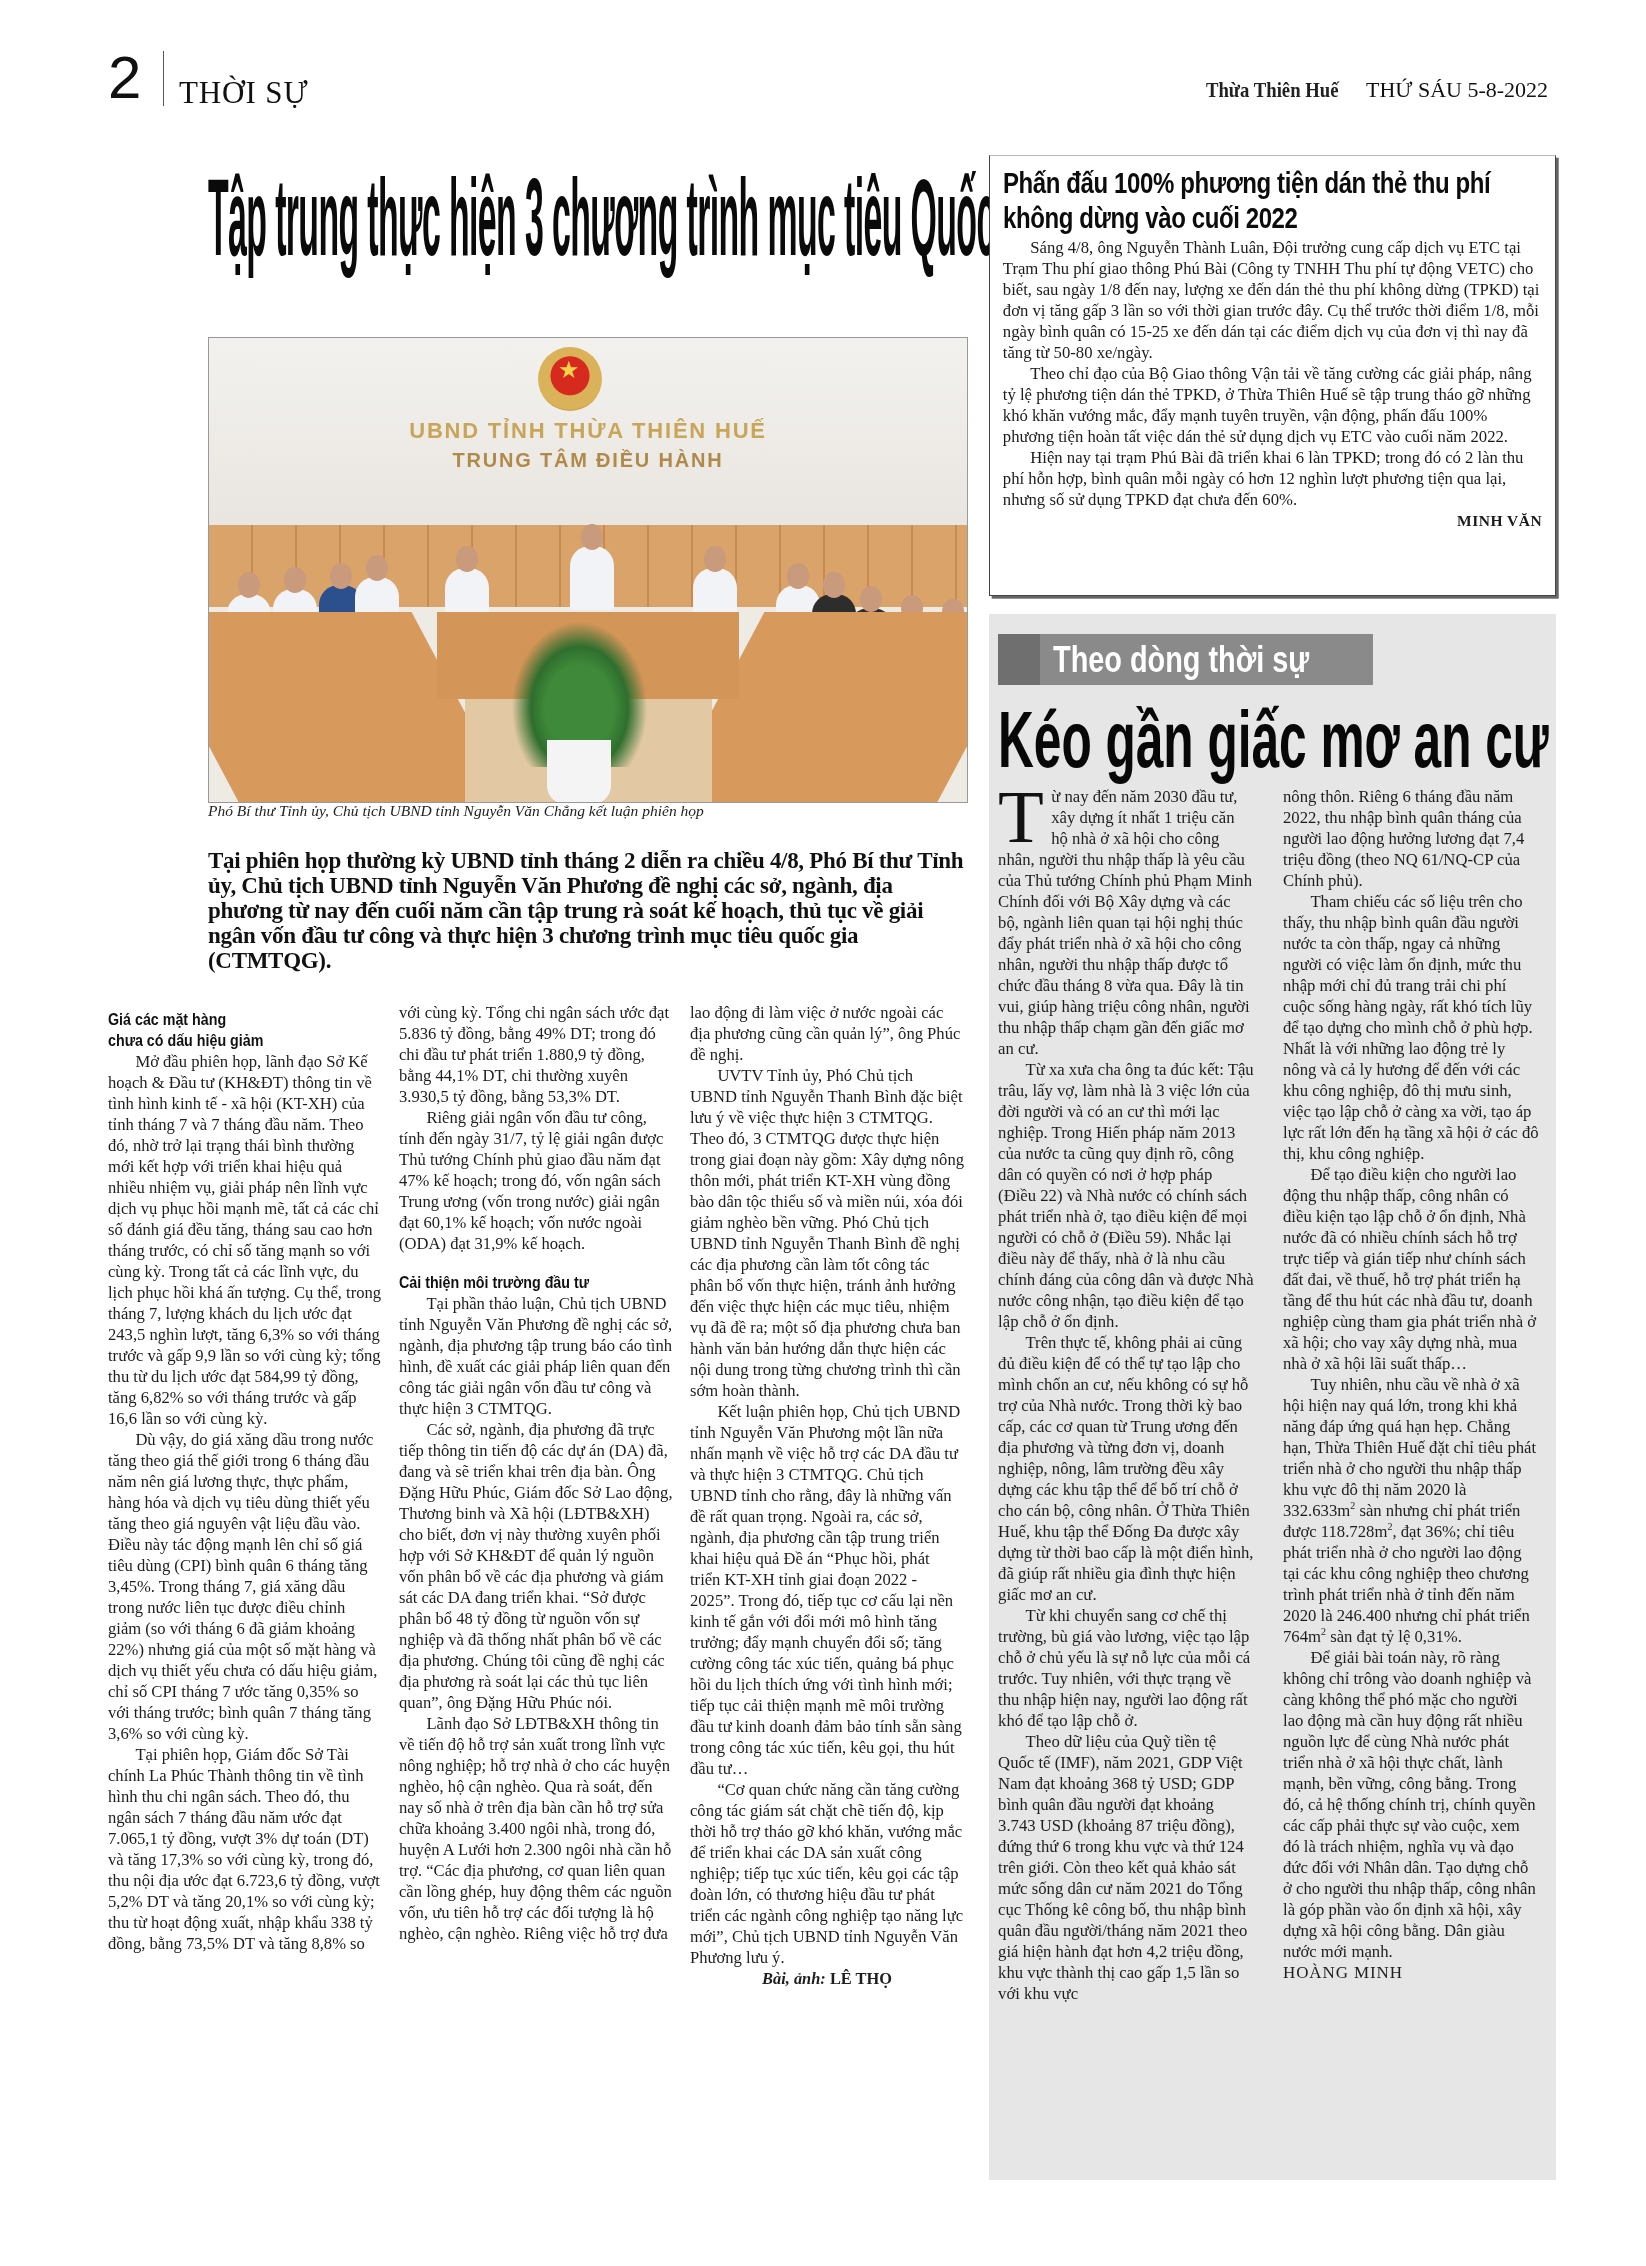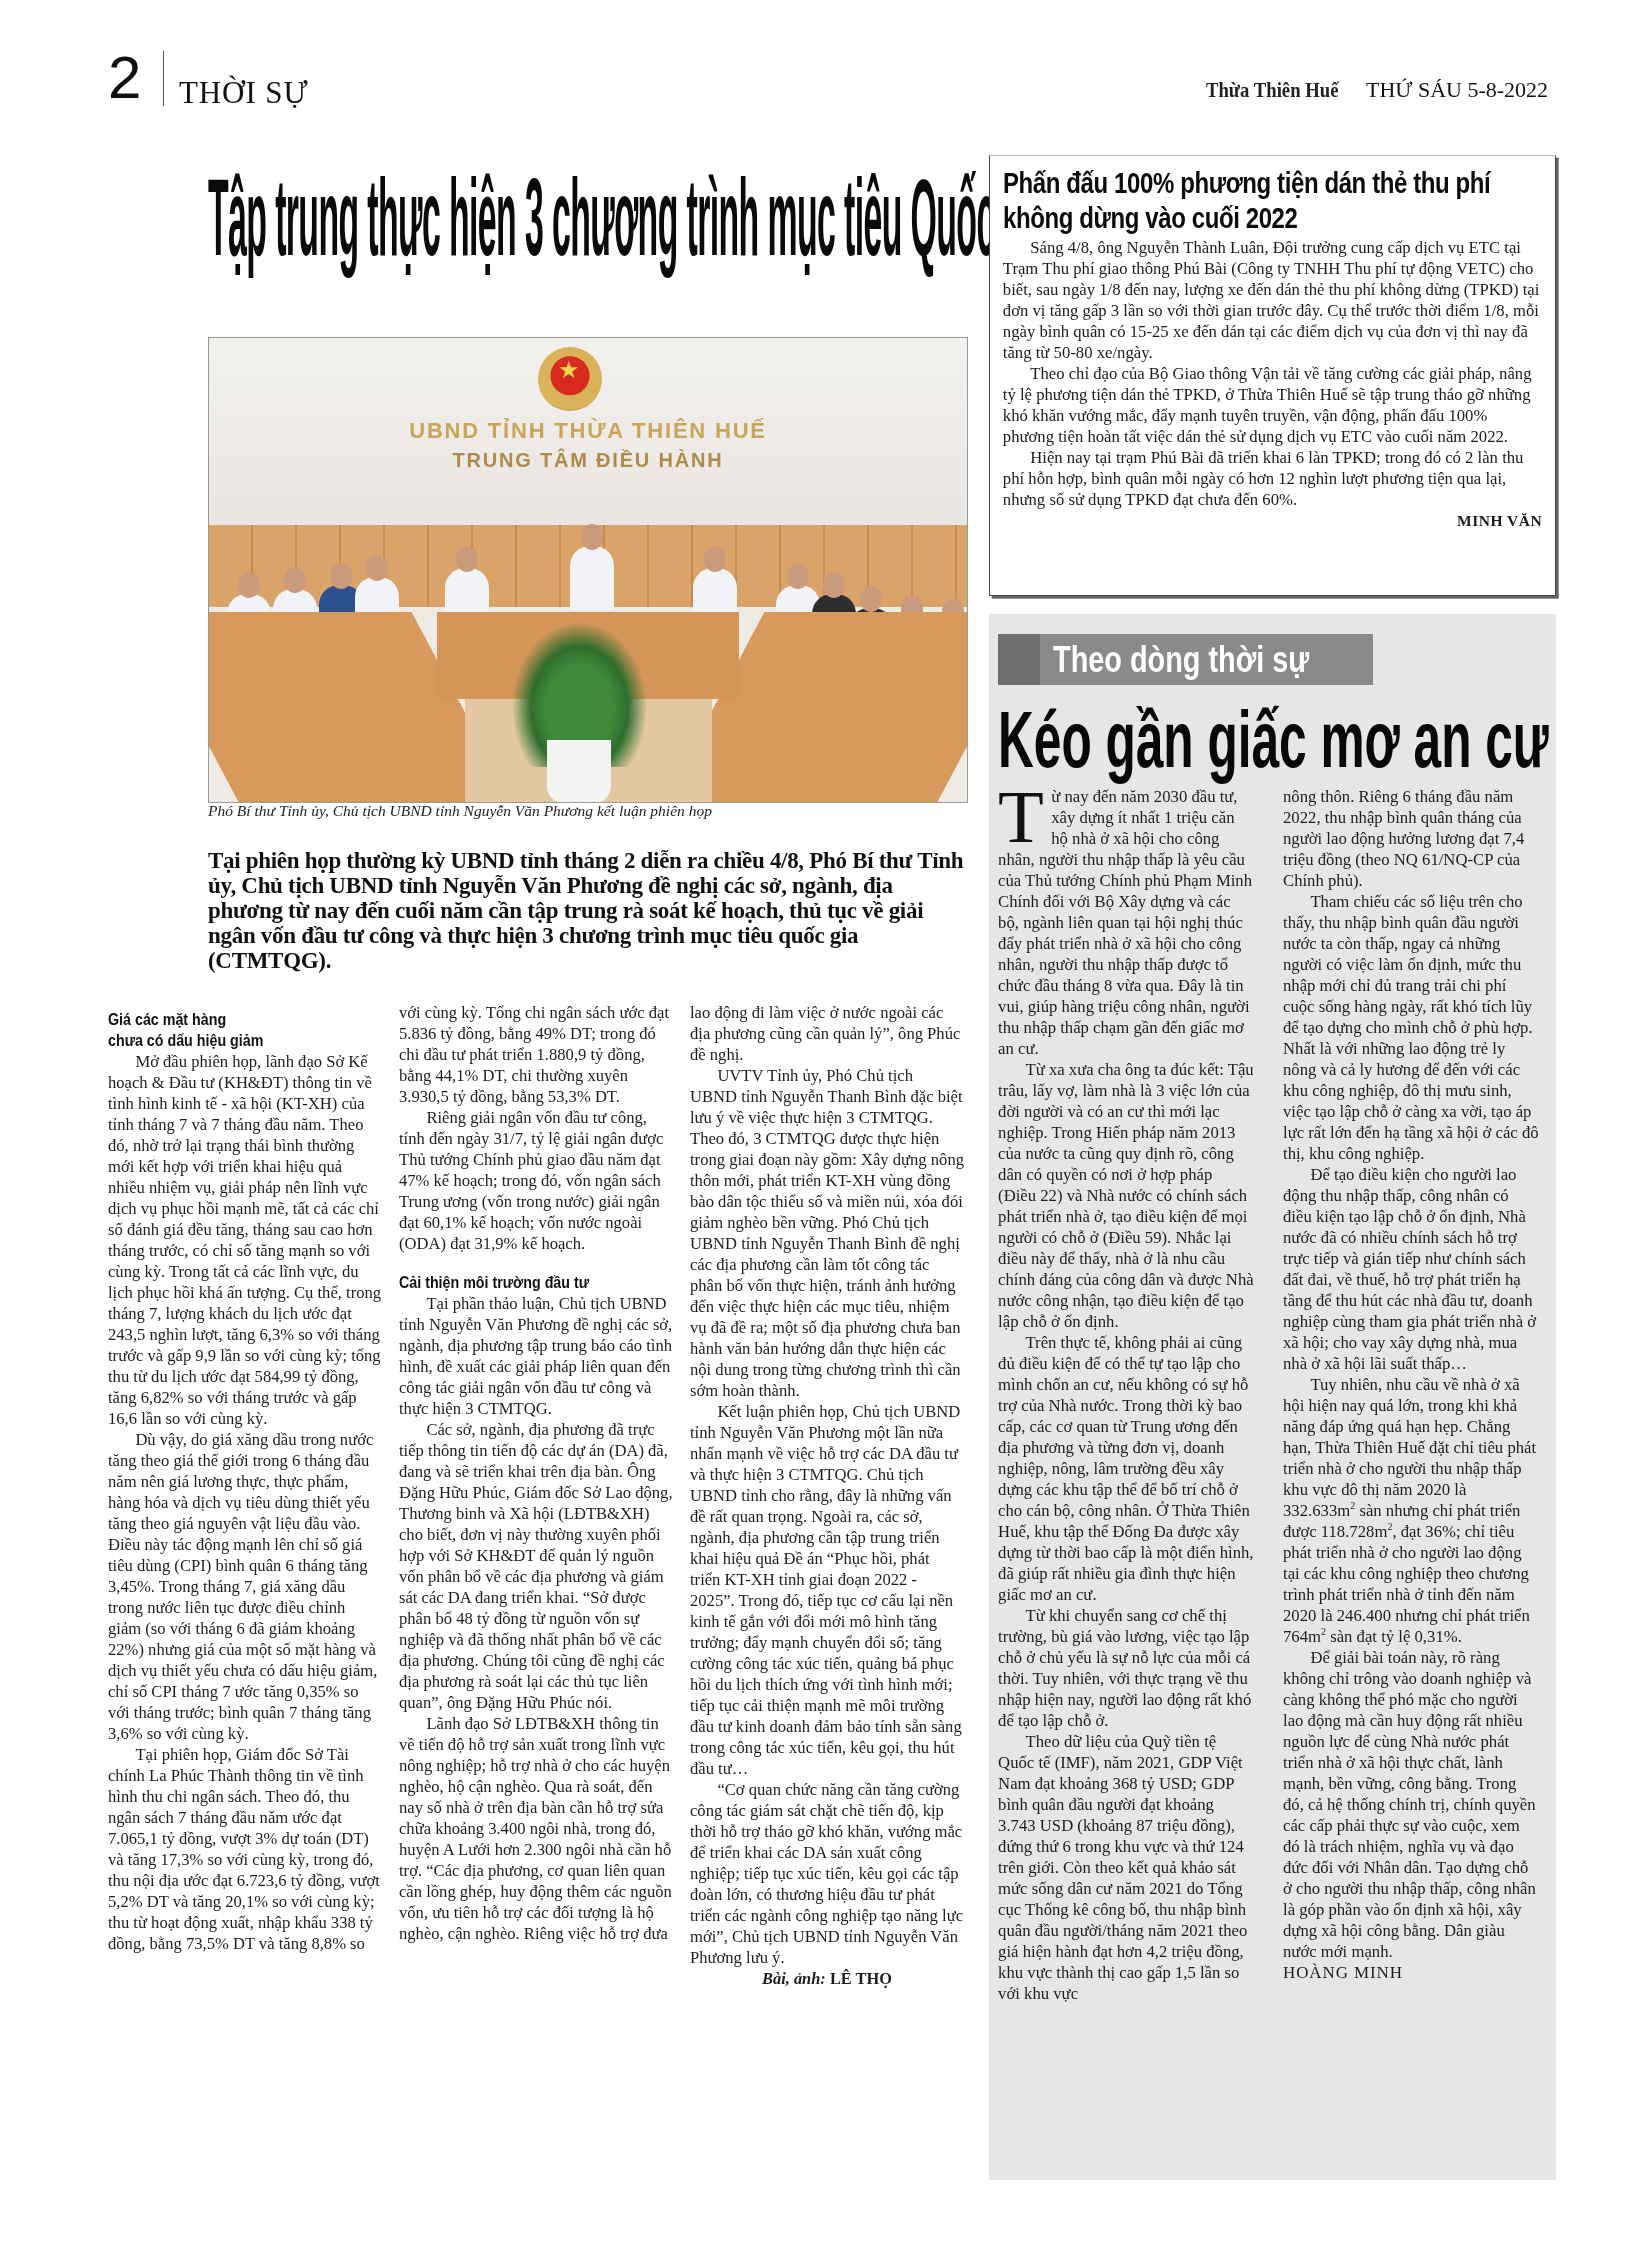--- a/index.html
+++ b/index.html
@@ -104,21 +104,21 @@
   <div class="person dark" style="left:640px;top:270px;"></div>
   <div class="person" style="left:681px;top:279px;"></div>
   <div class="person" style="left:722px;top:283px;"></div>
   <div class="table-l"></div>
   <div class="table-r"></div>
   <div class="table-c"></div>
   <div class="floor"></div>
   <div class="plant"></div>
   <div class="pot"></div>
 </div>
-<div class="caption">Phó Bí thư Tỉnh ủy, Chủ tịch UBND tỉnh Nguyễn Văn Phương kết luận phiên họp</div>
+<div class="caption">Phó Bí thư Tỉnh ủy, Chủ tịch UBND tỉnh Nguyễn Văn Chẳng kết luận phiên họp</div>
 
 <div class="lede">Tại phiên họp thường kỳ UBND tỉnh tháng 2 diễn ra chiều 4/8, Phó Bí thư Tỉnh ủy, Chủ tịch UBND tỉnh Nguyễn Văn Phương đề nghị các sở, ngành, địa phương từ nay đến cuối năm cần tập trung rà soát kế hoạch, thủ tục về giải ngân vốn đầu tư công và thực hiện 3 chương trình mục tiêu quốc gia (CTMTQG).</div>
 
 <div class="col col1">
   <h4><span>Giá các mặt hàng</span></h4>
   <h4><span>chưa có dấu hiệu giảm</span></h4>
   <p>Mở đầu phiên họp, lãnh đạo Sở Kế hoạch &amp; Đầu tư (KH&amp;ĐT) thông tin về tình hình kinh tế - xã hội (KT-XH) của tỉnh tháng 7 và 7 tháng đầu năm. Theo đó, nhờ trở lại trạng thái bình thường mới kết hợp với triển khai hiệu quả nhiều nhiệm vụ, giải pháp nên lĩnh vực dịch vụ phục hồi mạnh mẽ, tất cả các chỉ số đánh giá đều tăng, tháng sau cao hơn tháng trước, có chỉ số tăng mạnh so với cùng kỳ. Trong tất cả các lĩnh vực, du lịch phục hồi khá ấn tượng. Cụ thể, trong tháng 7, lượng khách du lịch ước đạt 243,5 nghìn lượt, tăng 6,3% so với tháng trước và gấp 9,9 lần so với cùng kỳ; tổng thu từ du lịch ước đạt 584,99 tỷ đồng, tăng 6,82% so với tháng trước và gấp 16,6 lần so với cùng kỳ.</p>
   <p>Dù vậy, do giá xăng dầu trong nước tăng theo giá thế giới trong 6 tháng đầu năm nên giá lương thực, thực phẩm, hàng hóa và dịch vụ tiêu dùng thiết yếu tăng theo giá nguyên vật liệu đầu vào. Điều này tác động mạnh lên chỉ số giá tiêu dùng (CPI) bình quân 6 tháng tăng 3,45%. Trong tháng 7, giá xăng dầu trong nước liên tục được điều chỉnh giảm (so với tháng 6 đã giảm khoảng 22%) nhưng giá của một số mặt hàng và dịch vụ thiết yếu chưa có dấu hiệu giảm, chỉ số CPI tháng 7 ước tăng 0,35% so với tháng trước; bình quân 7 tháng tăng 3,6% so với cùng kỳ.</p>
   <p id="split-para">Tại phiên họp, Giám đốc Sở Tài chính La Phúc Thành thông tin về tình hình thu chi ngân sách. Theo đó, thu ngân sách 7 tháng đầu năm ước đạt 7.065,1 tỷ đồng, vượt 3% dự toán (DT) và tăng 17,3% so với cùng kỳ, trong đó, thu nội địa ước đạt 6.723,6 tỷ đồng, vượt 5,2% DT và tăng 20,1% so với cùng kỳ; thu từ hoạt động xuất, nhập khẩu 338 tỷ đồng, bằng 73,5% DT và tăng 8,8% so</p>
 </div>
@@ -154,21 +154,21 @@
   <div class="kicker">
     <div class="stub"></div>
     <span>Theo dòng thời sự</span>
   </div>
   <div class="gray-headline">Kéo gần giấc mơ an cư</div>
 
   <div class="gcol gcol1">
     <p class="first"><span class="dropcap">T</span><span>ừ nay đến năm 2030 đầu tư, xây dựng ít nhất 1 triệu căn hộ nhà ở xã hội cho công nhân, người thu nhập thấp là yêu cầu của Thủ tướng Chính phủ Phạm Minh Chính đối với Bộ Xây dựng và các bộ, ngành liên quan tại hội nghị thúc đẩy phát triển nhà ở xã hội cho công nhân, người thu nhập thấp được tổ chức đầu tháng 8 vừa qua. Đây là tin vui, giúp hàng triệu công nhân, người thu nhập thấp chạm gần đến giấc mơ an cư.</span></p>
     <p>Từ xa xưa cha ông ta đúc kết: Tậu trâu, lấy vợ, làm nhà là 3 việc lớn của đời người và có an cư thì mới lạc nghiệp. Trong Hiến pháp năm 2013 của nước ta cũng quy định rõ, công dân có quyền có nơi ở hợp pháp (Điều 22) và Nhà nước có chính sách phát triển nhà ở, tạo điều kiện để mọi người có chỗ ở (Điều 59). Nhắc lại điều này để thấy, nhà ở là nhu cầu chính đáng của công dân và được Nhà nước công nhận, tạo điều kiện để tạo lập chỗ ở ổn định.</p>
     <p>Trên thực tế, không phải ai cũng đủ điều kiện để có thể tự tạo lập cho mình chốn an cư, nếu không có sự hỗ trợ của Nhà nước. Trong thời kỳ bao cấp, các cơ quan từ Trung ương đến địa phương và từng đơn vị, doanh nghiệp, nông, lâm trường đều xây dựng các khu tập thể để bố trí chỗ ở cho cán bộ, công nhân. Ở Thừa Thiên Huế, khu tập thể Đống Đa được xây dựng từ thời bao cấp là một điển hình, đã giúp rất nhiều gia đình thực hiện giấc mơ an cư.</p>
-    <p>Từ khi chuyển sang cơ chế thị trường, bù giá vào lương, việc tạo lập chỗ ở chủ yếu là sự nỗ lực của mỗi cá thời. Tuy nhiên, với thực trạng về thu nhập hiện nay, người lao động rất khó để tạo lập chỗ ở.</p>
+    <p>Từ khi chuyển sang cơ chế thị trường, bù giá vào lương, việc tạo lập chỗ ở chủ yếu là sự nỗ lực của mỗi cá trước. Tuy nhiên, với thực trạng về thu nhập hiện nay, người lao động rất khó để tạo lập chỗ ở.</p>
     <p id="g-split">Theo dữ liệu của Quỹ tiền tệ Quốc tế (IMF), năm 2021, GDP Việt Nam đạt khoảng 368 tỷ USD; GDP bình quân đầu người đạt khoảng 3.743 USD (khoảng 87 triệu đồng), đứng thứ 6 trong khu vực và thứ 124 trên giới. Còn theo kết quả khảo sát mức sống dân cư năm 2021 do Tổng cục Thống kê công bố, thu nhập bình quân đầu người/tháng năm 2021 theo giá hiện hành đạt hơn 4,2 triệu đồng, khu vực thành thị cao gấp 1,5 lần so với khu vực</p>
   </div>
 
   <div class="gcol gcol2">
     <p id="g-split-cont" style="text-indent:0">nông thôn. Riêng 6 tháng đầu năm 2022, thu nhập bình quân tháng của người lao động hưởng lương đạt 7,4 triệu đồng (theo NQ 61/NQ-CP của Chính phủ).</p>
     <p>Tham chiếu các số liệu trên cho thấy, thu nhập bình quân đầu người nước ta còn thấp, ngay cả những người có việc làm ổn định, mức thu nhập mới chỉ đủ trang trải chi phí cuộc sống hàng ngày, rất khó tích lũy để tạo dựng cho mình chỗ ở phù hợp. Nhất là với những lao động trẻ ly nông và cả ly hương để đến với các khu công nghiệp, đô thị mưu sinh, việc tạo lập chỗ ở càng xa vời, tạo áp lực rất lớn đến hạ tầng xã hội ở các đô thị, khu công nghiệp.</p>
     <p>Để tạo điều kiện cho người lao động thu nhập thấp, công nhân có điều kiện tạo lập chỗ ở ổn định, Nhà nước đã có nhiều chính sách hỗ trợ trực tiếp và gián tiếp như chính sách đất đai, về thuế, hỗ trợ phát triển hạ tầng để thu hút các nhà đầu tư, doanh nghiệp cùng tham gia phát triển nhà ở xã hội; cho vay xây dựng nhà, mua nhà ở xã hội lãi suất thấp…</p>
     <p><span>Tuy nhiên, nhu cầu về nhà ở xã hội hiện nay quá lớn, trong khi khả năng đáp ứng quá hạn hẹp. Chẳng hạn, Thừa Thiên Huế đặt chỉ tiêu phát triển nhà ở cho người thu nhập thấp khu vực đô thị năm 2020 là 332.633m</span><sup>2</sup><span> sàn nhưng chỉ phát triển được 118.728m</span><sup>2</sup><span>, đạt 36%; chỉ tiêu phát triển nhà ở cho người lao động tại các khu công nghiệp theo chương trình phát triển nhà ở tỉnh đến năm 2020 là 246.400 nhưng chỉ phát triển 764m</span><sup>2</sup><span> sàn đạt tỷ lệ 0,31%.</span></p>
     <p>Để giải bài toán này, rõ ràng không chỉ trông vào doanh nghiệp và càng không thể phó mặc cho người lao động mà cần huy động rất nhiều nguồn lực để cùng Nhà nước phát triển nhà ở xã hội thực chất, lành mạnh, bền vững, công bằng. Trong đó, cả hệ thống chính trị, chính quyền các cấp phải thực sự vào cuộc, xem đó là trách nhiệm, nghĩa vụ và đạo đức đối với Nhân dân. Tạo dựng chỗ ở cho người thu nhập thấp, công nhân là góp phần vào ổn định xã hội, xây dựng xã hội công bằng. Dân giàu nước mới mạnh.</p>
     <div class="gauthor">HOÀNG MINH</div>

